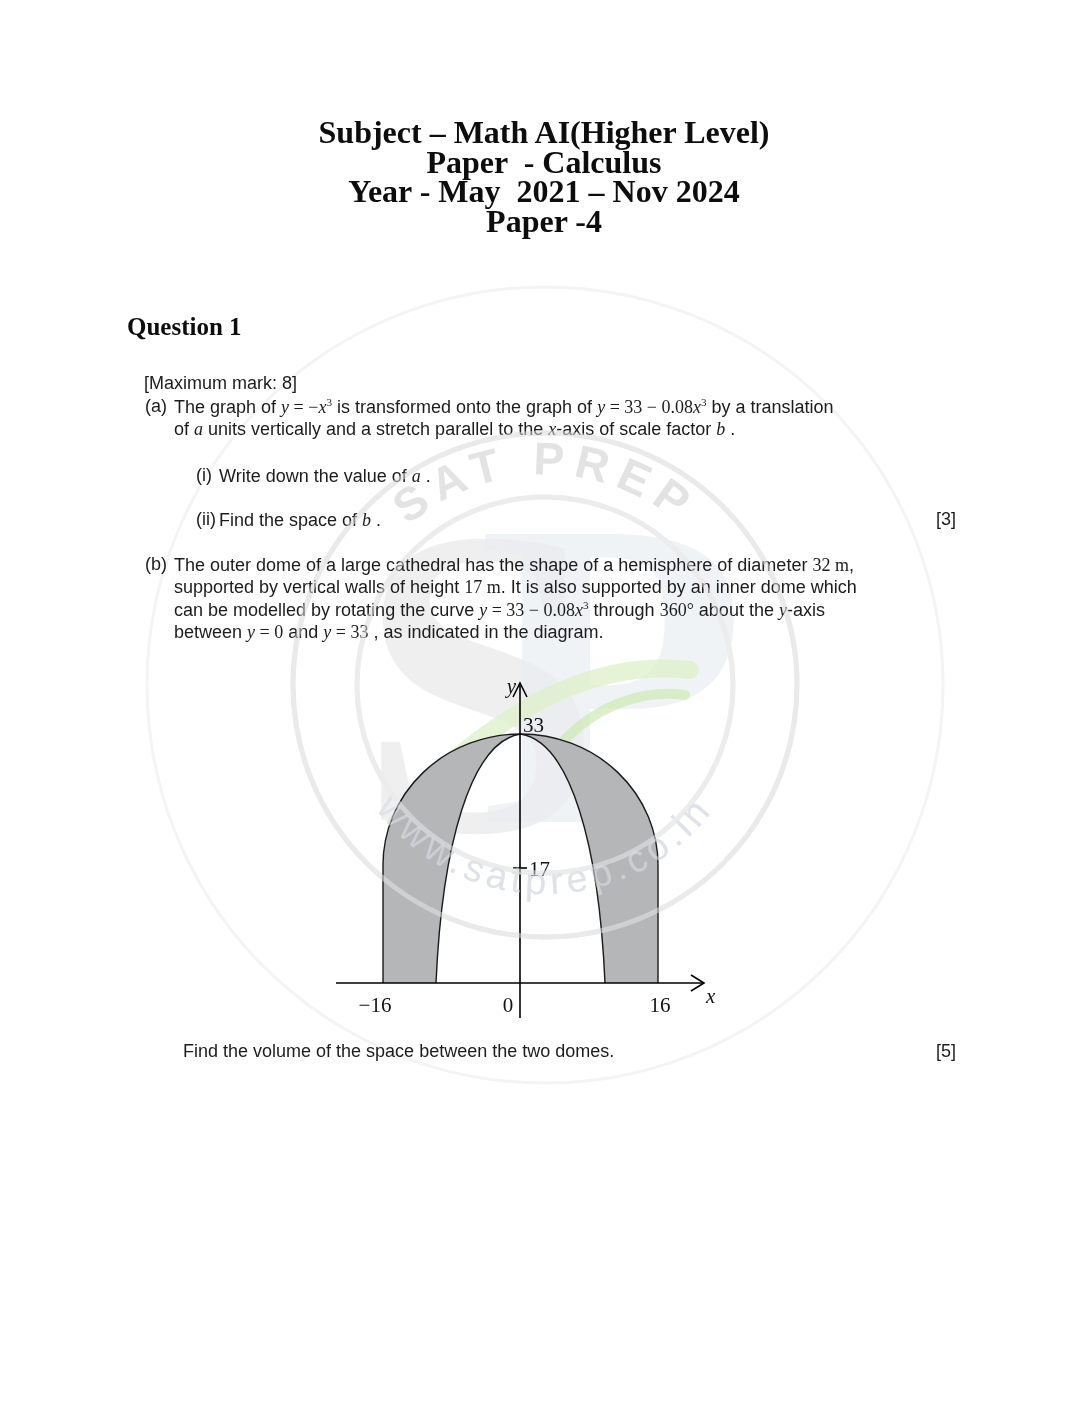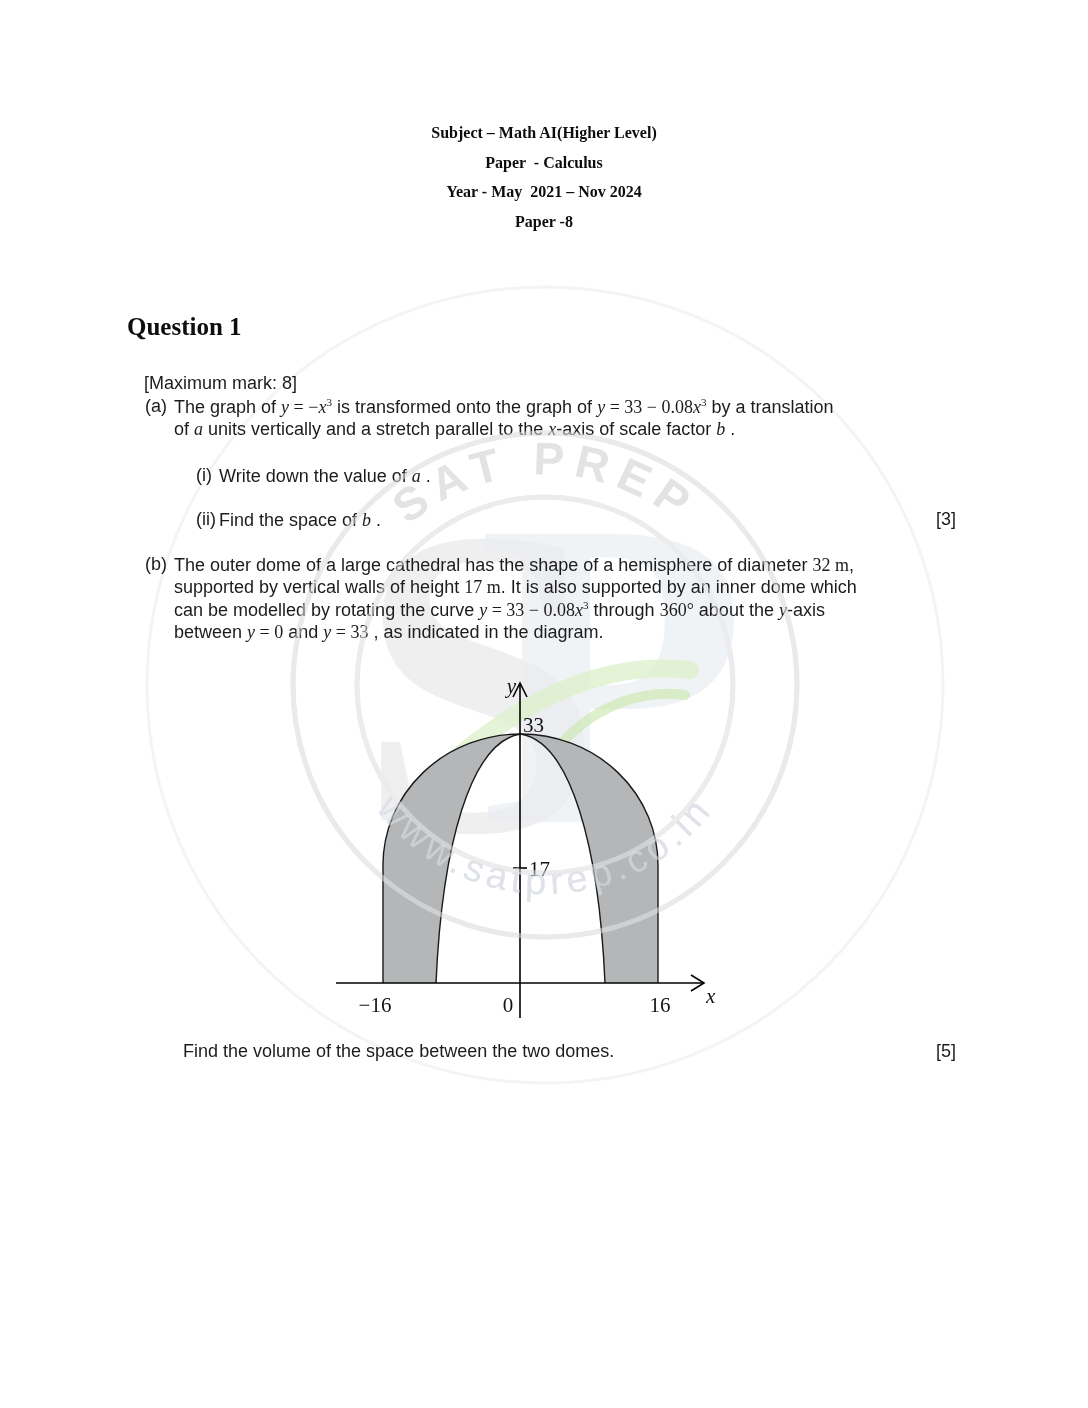--- a/index.html
+++ b/index.html
@@ -5,21 +5,21 @@
   html,body{margin:0;padding:0;background:#fff;}
   .page{position:relative;width:1088px;height:1408px;background:#fff;overflow:hidden;
         font-family:"Liberation Sans",sans-serif;color:#1c1c1c;}
   
   .wm{position:absolute;left:0;top:0;pointer-events:none;}
   .wm-under{z-index:0;}
   .wm-over{z-index:3;}
   .content{position:absolute;left:0;top:0;width:100%;height:100%;z-index:1;}
   
   .title-block{position:absolute;top:118px;left:0;width:100%;text-align:center;
-               font-family:"Liberation Serif",serif;font-weight:bold;font-size:16px;
+               font-family:"Liberation Serif",serif;font-weight:bold;font-size:32px;
                line-height:29.5px;color:#0d0d0d;}
   .title-line{white-space:pre-wrap;}
   .q-heading{position:absolute;top:292px;left:127px;font-family:"Liberation Serif",serif;
              font-weight:bold;font-size:25px;color:#0d0d0d;}
   .max-mark{position:absolute;top:349px;left:144px;font-size:18px;margin-top:24px;}
   
   .part{position:absolute;left:145px;}
   .part-label{position:absolute;left:0;top:0;}
   .part-text{margin-left:29px;width:742px;font-size:18px;line-height:22.4px;}
   .sub-item{position:absolute;left:196px;}
@@ -59,21 +59,21 @@
       <textPath href="#wmArcBot" startOffset="50%" text-anchor="middle">www.satprep.co.in</textPath>
     </text>
   </svg>
 
   <div class="content">
 
     <header class="title-block">
       <div class="title-line">Subject – Math AI(Higher Level)</div>
       <div class="title-line">Paper  - Calculus</div>
       <div class="title-line">Year - May  2021 – Nov 2024</div>
-      <div class="title-line">Paper -8</div>
+      <div class="title-line">Paper -4</div>
     </header>
 
     <h2 class="q-heading">Question 1</h2>
 
     <div class="max-mark">[Maximum mark: 8]</div>
 
     <section class="part" style="top:396px;">
       <span class="part-label">(a)</span>
       <div class="part-text"><span>The graph of </span><span class="si">y</span><span class="s"> = −</span><span class="si">x</span><sup class="s">3</sup><span> is transformed onto the graph of </span><span class="si">y</span><span class="s"> = 33 − 0.08</span><span class="si">x</span><sup class="s">3</sup><span> by a translation</span><br><span>of </span><span class="si">a</span><span> units vertically and a stretch parallel to the </span><span class="si">x</span><span>-axis of scale factor </span><span class="si">b</span><span> .</span></div>
     </section>

